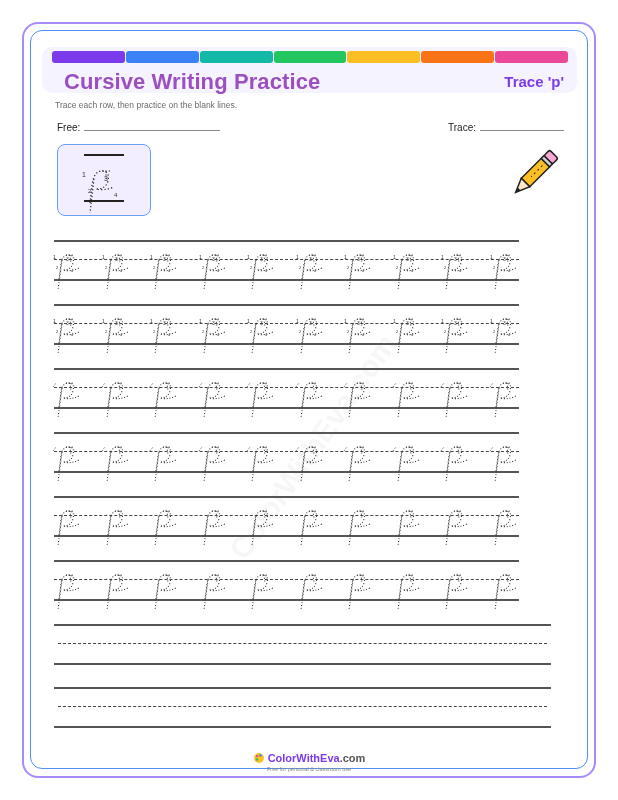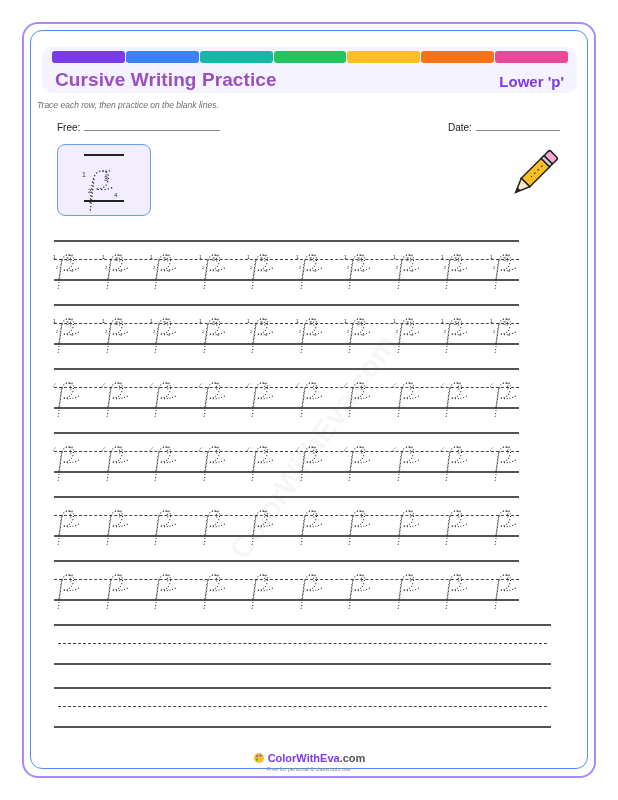--- a/index.html
+++ b/index.html
@@ -2,23 +2,23 @@
 <html><head>
 <meta charset="utf-8">
 <style>
   html, body { margin: 0; padding: 0; background: #ffffff; }
   body { width: 618px; height: 800px; position: relative; overflow: hidden; font-family: "Liberation Sans", sans-serif; }
   .outer-frame { position: absolute; left: 22px; top: 22px; width: 570px; height: 752px; border: 2px solid #a78bfa; border-radius: 16px; box-sizing: content-box; }
   .inner-frame { position: absolute; left: 30px; top: 30px; width: 556px; height: 737px; border: 1.5px solid #4f8ff0; border-radius: 12px; }
   .header-box { position: absolute; left: 42px; top: 47px; width: 535px; height: 46px; background: #f5f3ff; border-radius: 10px; }
   .rainbow { position: absolute; left: 52px; top: 51px; width: 516px; height: 12px; display: flex; gap: 1px; }
   .rainbow span { flex: 1; border-radius: 3px; }
-  .title { position: absolute; left: 55px; top: 69px; font-size: 19px; font-weight: bold; color: #9b4fc0; letter-spacing: 0.1px; }
+  .title { position: absolute; left: 64px; top: 69px; font-size: 22px; font-weight: bold; color: #9b4fc0; letter-spacing: 0.1px; }
   .letter-tag { position: absolute; right: 54px; top: 73px; font-size: 15px; font-weight: bold; color: #7c3aed; }
-  .instructions { position: absolute; left: 37px; top: 100px; font-size: 8.5px; color: #6b6b6b; font-style: italic; }
+  .instructions { position: absolute; left: 55px; top: 100px; font-size: 8.5px; color: #6b6b6b; }
   .name-field { position: absolute; left: 57px; top: 121px; font-size: 10px; color: #222; }
   .date-field { position: absolute; left: 448px; top: 121px; font-size: 10px; color: #222; }
   .blank { display: inline-block; border-bottom: 1px solid #888; vertical-align: baseline; margin-left: 4px; height: 9px; }
   .model-card { position: absolute; left: 57px; top: 144px; width: 94px; height: 72px; background: #f3eeff; border: 1.5px solid #6aa0f2; border-radius: 8px; box-sizing: border-box; }
   .pencil { position: absolute; left: 508px; top: 148px; width: 52px; height: 52px; }
   .row { position: absolute; left: 54px; height: 40px; }
   .row .top-line, .row .base-line { position: absolute; left: 0; right: 0; height: 2px; background: #555; }
   .row .top-line { top: 0; }
   .row .base-line { top: 39px; }
   .row .mid-line { position: absolute; left: 0; right: 0; top: 19px; border-top: 1px dashed #444; }
@@ -40,29 +40,29 @@
 <div class="rainbow" id="rainbow">
     <span style="background: rgb(124, 58, 237);"></span>
     <span style="background: rgb(59, 130, 246);"></span>
     <span style="background: rgb(20, 184, 166);"></span>
     <span style="background: rgb(34, 197, 94);"></span>
     <span style="background: rgb(251, 191, 36);"></span>
     <span style="background: rgb(249, 115, 22);"></span>
     <span style="background: rgb(236, 72, 153);"></span>
   </div>
 <div class="title">Cursive Writing Practice</div>
-<div class="letter-tag">Lower 'p'</div>
+<div class="letter-tag">Trace 'p'</div>
 
 <div class="instructions">Trace each row, then practice on the blank lines.</div>
 
 <div class="name-field">
   <span>Free:</span><span class="blank" style="width:136px"></span>
 </div>
 <div class="date-field">
-  <span>Date:</span><span class="blank" style="width:84px"></span>
+  <span>Trace:</span><span class="blank" style="width:84px"></span>
 </div>
 
 <div class="model-card">
   <svg width="94" height="72" viewBox="0 0 94 72">
     <line x1="26" y1="10" x2="66" y2="10" stroke="#222" stroke-width="2"></line>
     <g fill="none" stroke="#222" stroke-width="1.2" stroke-dasharray="1.2 2.2">
       <path d="M32 58 L34 40 Q36 26 44 26 Q52 26 50 36 Q48 44 38 44 Q46 46 56 42"></path>
       <path d="M36 34 L32 68"></path>
       <path d="M44 26 L52 26 M48 26 L48 36"></path>
     </g>

